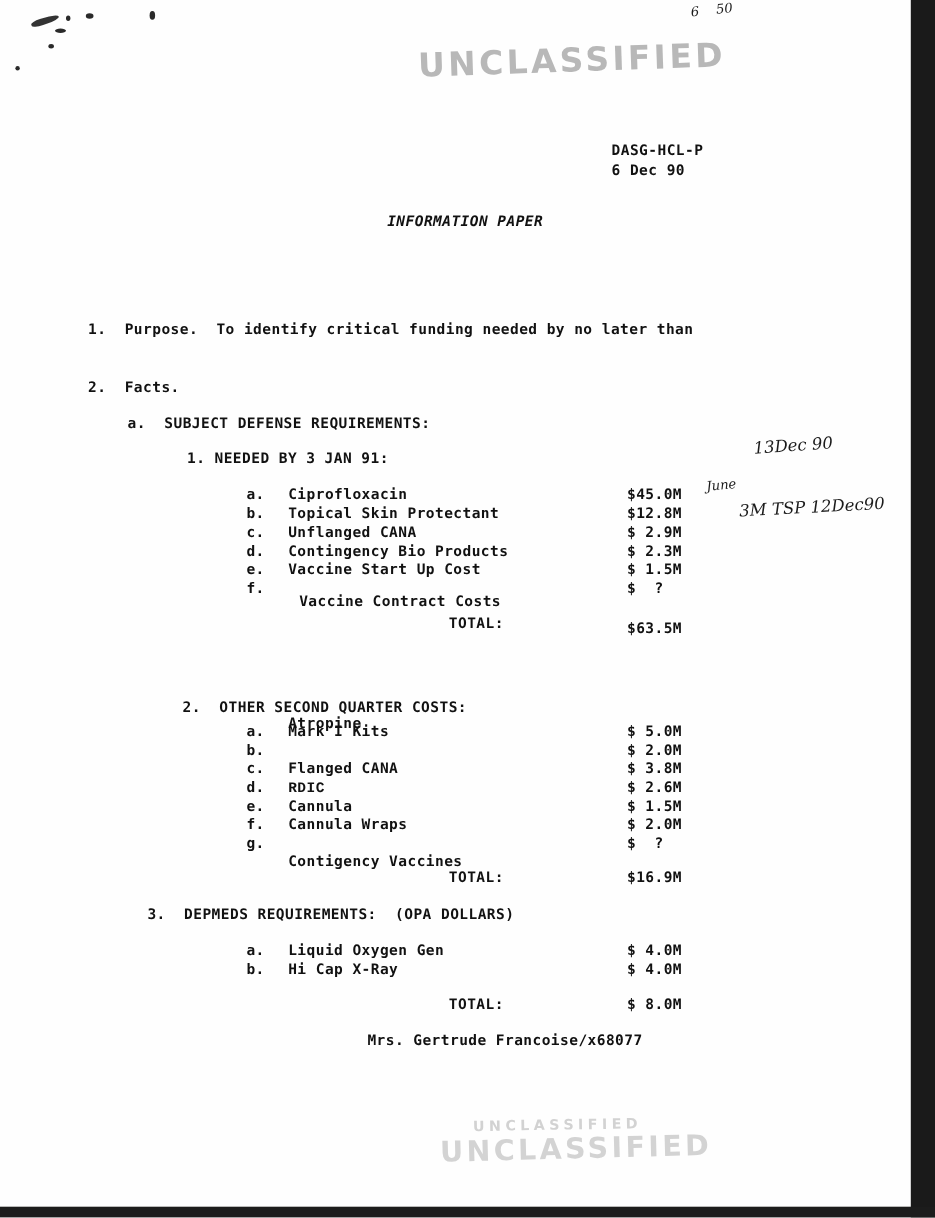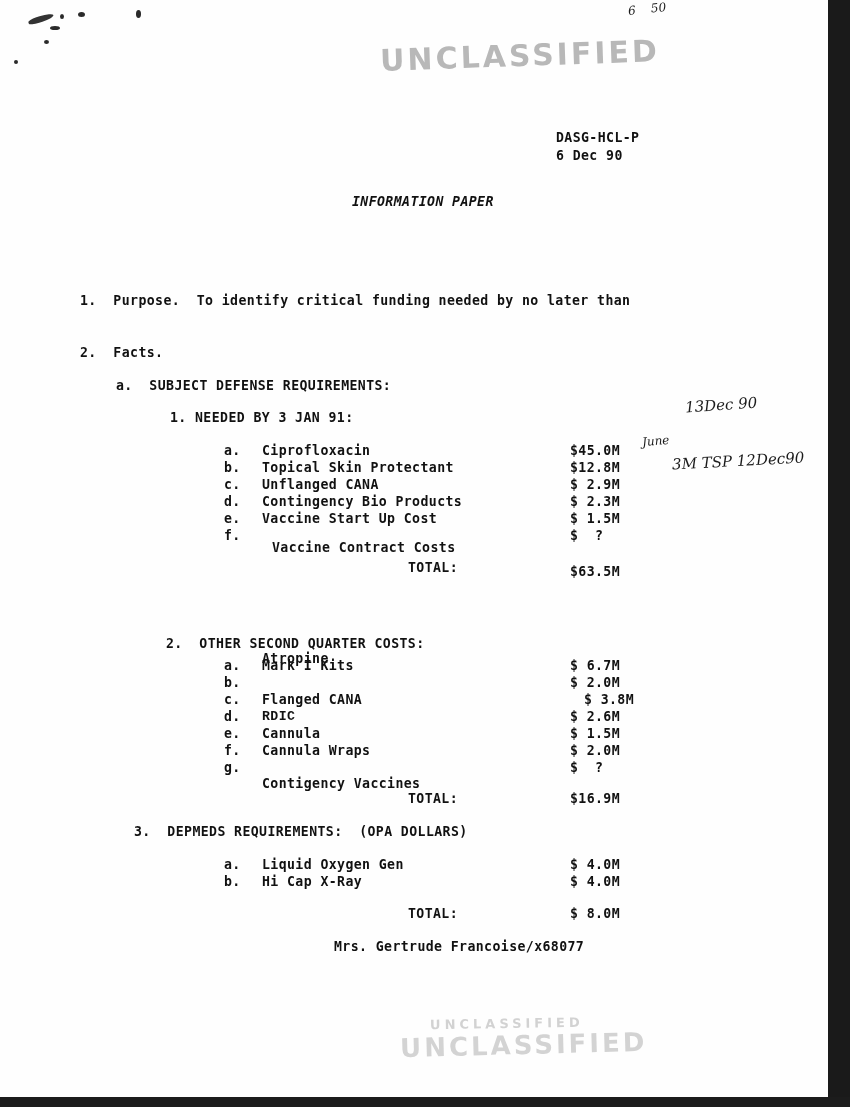--- a/index.html
+++ b/index.html
@@ -191,29 +191,29 @@
     <div class="hand hand-june">June</div>
     <div class="hand hand-tsp">3M TSP 12Dec90</div>
 
     <div class="doc-text bold" style="top:560px; left:408px;">TOTAL:</div>
     <div class="doc-text bold" style="top:564px; left:570px;">$63.5M</div>
 
     <div class="doc-text bold" style="top:636px; left:134px;margin-left:32px;">2.  OTHER SECOND QUARTER COSTS:</div>
 
     <div class="doc-text bold" style="top:658px; left:224px;">a.</div>
     <div class="doc-text bold" style="top:658px; left:262px;">Mark I Kits</div>
-    <div class="doc-text bold" style="top:658px; left:570px;">$ 6.7M</div>
+    <div class="doc-text bold" style="top:658px; left:570px;">$ 5.0M</div>
 
     <div class="doc-text bold" style="top:675px; left:224px;">b.</div>
     <div class="doc-text bold" style="top:651px; left:262px;text-align:right;">Atropine</div>
     <div class="doc-text bold" style="top:675px; left:570px;">$ 2.0M</div>
 
     <div class="doc-text bold" style="top:692px; left:224px;">c.</div>
     <div class="doc-text bold" style="top:692px; left:262px;">Flanged CANA</div>
-    <div class="doc-text bold" style="top:692px; left:584px;">$ 3.8M</div>
+    <div class="doc-text bold" style="top:692px; left:570px;">$ 3.8M</div>
 
     <div class="doc-text bold" style="top:709px; left:224px;">d.</div>
     <div class="doc-text bold" style="top:709px; left:262px;font-family:Liberation Mono, monospace;">RDIC</div>
     <div class="doc-text bold" style="top:709px; left:570px;">$ 2.6M</div>
 
     <div class="doc-text bold" style="top:726px; left:224px;">e.</div>
     <div class="doc-text bold" style="top:726px; left:262px;">Cannula</div>
     <div class="doc-text bold" style="top:726px; left:570px;">$ 1.5M</div>
 
     <div class="doc-text bold" style="top:743px; left:224px;">f.</div>

